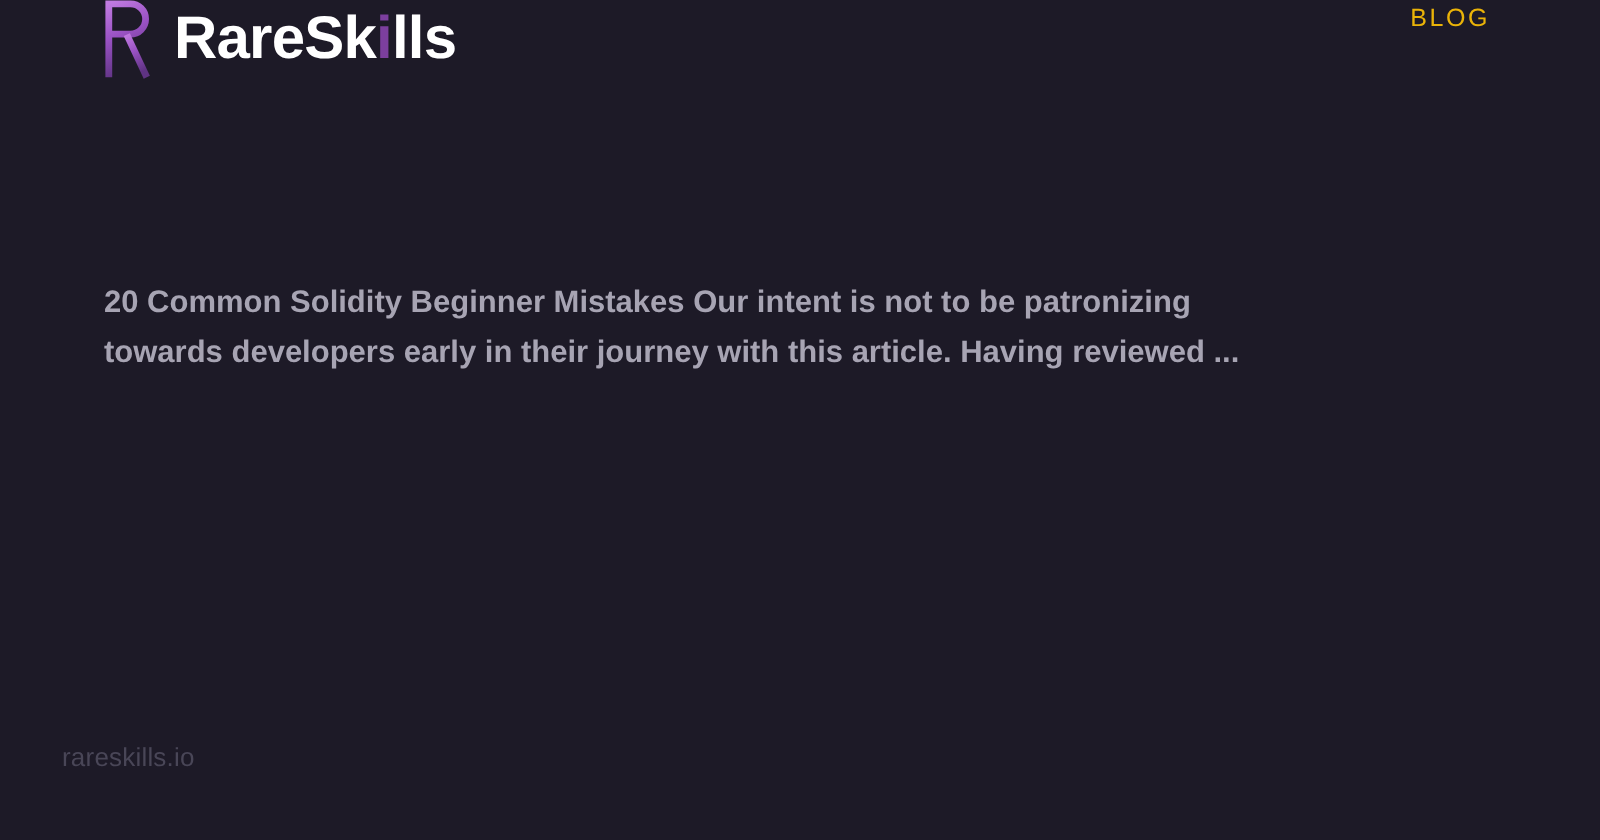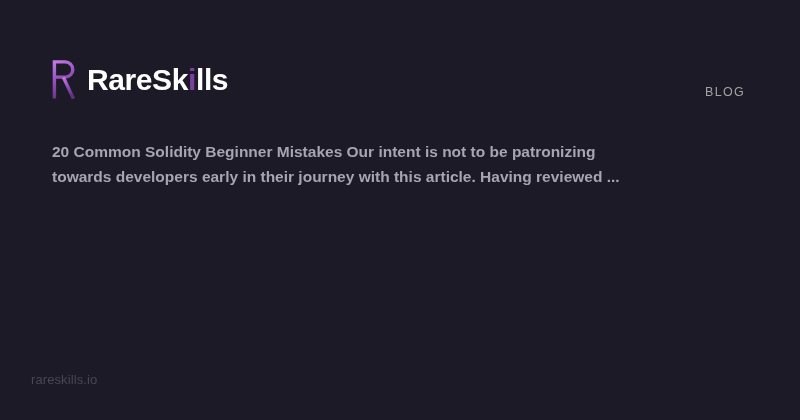--- a/index.html
+++ b/index.html
@@ -24,21 +24,21 @@
   }
 
   
   .site-header {
     position: absolute;
     left: 0;
     top: 0;
     width: 800px;
     height: 100px;
     display: flex;
-    align-items: flex-end;
+    align-items: flex-start;
     justify-content: space-between;
     padding: 0 55px 0 52px;
     box-sizing: border-box;
     gap: 48px;
   }
 
   .brand {
     display: flex;
     align-items: center;
     gap: 11px;
@@ -62,21 +62,21 @@
     white-space: nowrap;
     position: relative;
   }
   .brand-name .dot {
     color: #7c3f9e;
   }
 
   .nav-link {
     font-size: 12.5px;
     letter-spacing: 1.3px;
-    color: #a3a3a3;
+    color: #eab308;
     text-decoration: none;
     text-transform: uppercase;
     font-weight: 400;
     white-space: nowrap;
   }
 
   
   .hero {
     position: absolute;
     left: 52px;

